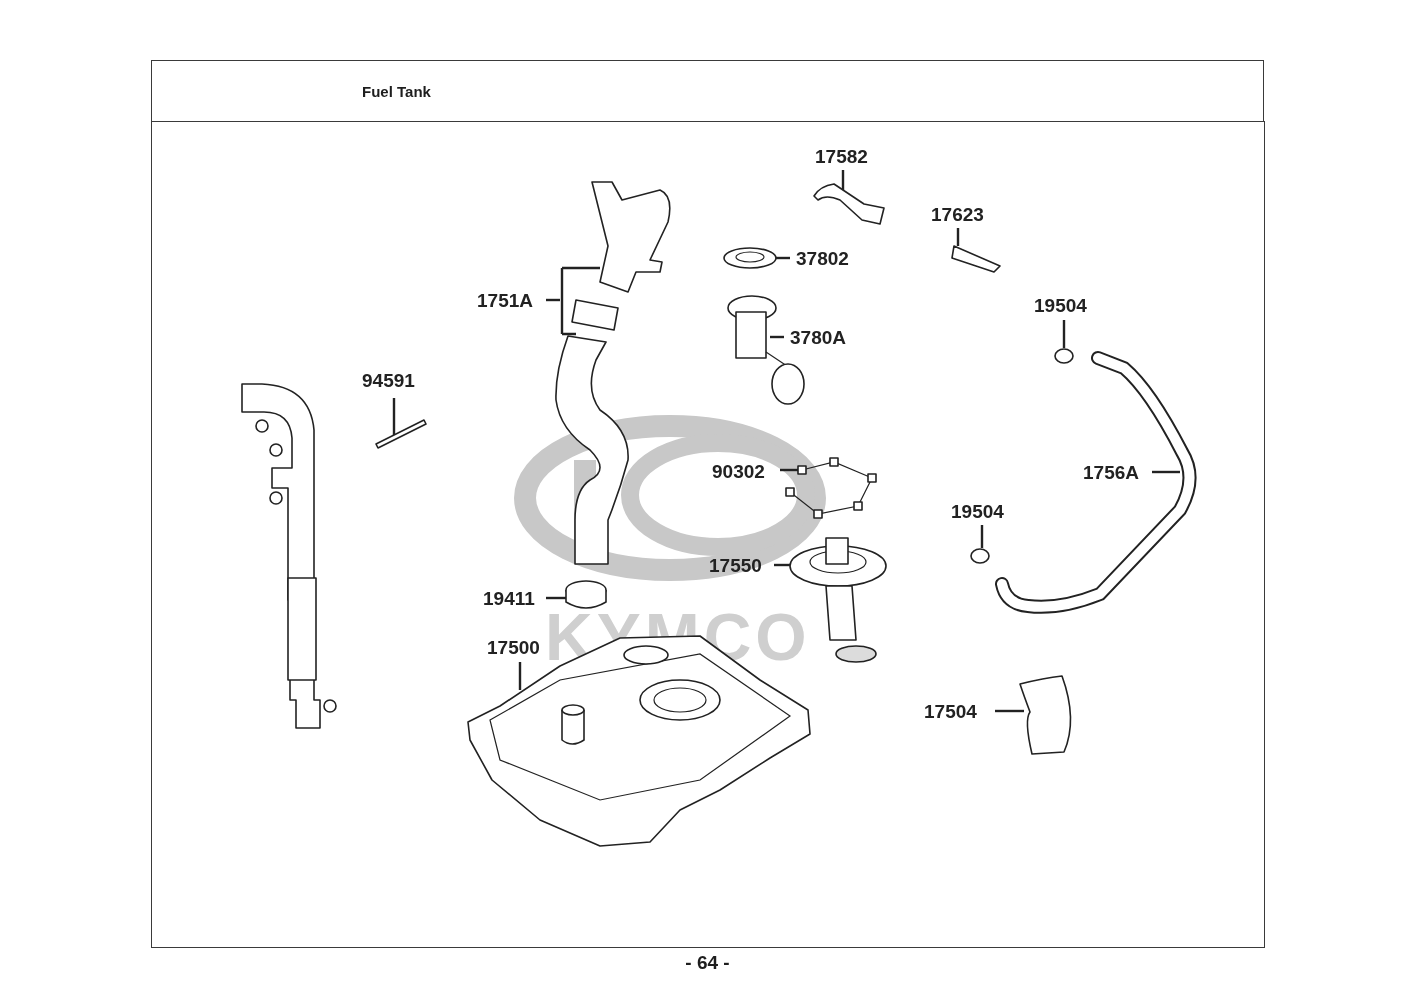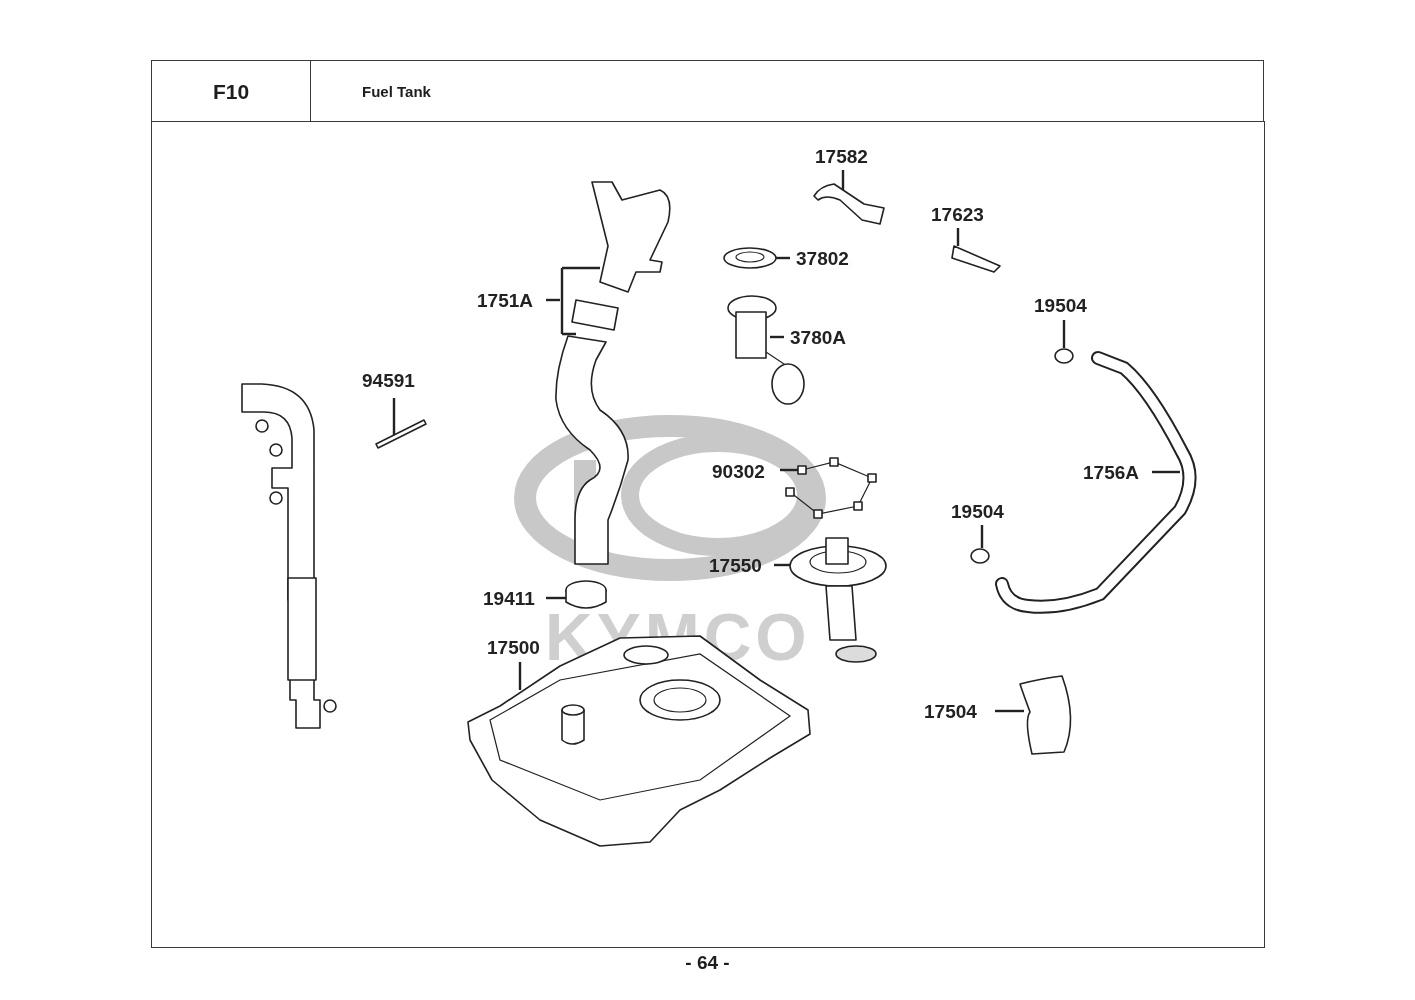--- a/index.html
+++ b/index.html
@@ -23,21 +23,20 @@
   .wmtext { font-family:"Liberation Sans", sans-serif; font-weight:bold; font-size:66px; fill:#cfcfcf; letter-spacing:4px; }
   .part { fill:#fff; stroke:#222; stroke-width:1.6; stroke-linejoin:round; }
   .partg { fill:#dcdcdc; stroke:#222; stroke-width:1.6; }
   .ln { stroke:#222; stroke-width:2.4; fill:none; }
   .thin { stroke:#222; stroke-width:1.2; fill:none; }
 </style>
 </head>
 <body>
 
 <div class="frame-header">
-  <div class="code-cell">F10</div>
   <div class="title-cell">Fuel Tank</div>
 </div>
 <div class="frame-body"></div>
 
 <svg class="diagram" width="1415" height="1000" viewBox="0 0 1415 1000">
 
   <g>
     <ellipse class="wm" cx="670" cy="498" rx="145" ry="72" stroke-width="22"></ellipse>
     <path d="M585 460 L585 555" class="wm" stroke-width="22"></path>
     <ellipse cx="718" cy="495" rx="88" ry="52" fill="none" stroke="#c8c8c8" stroke-width="18"></ellipse>

